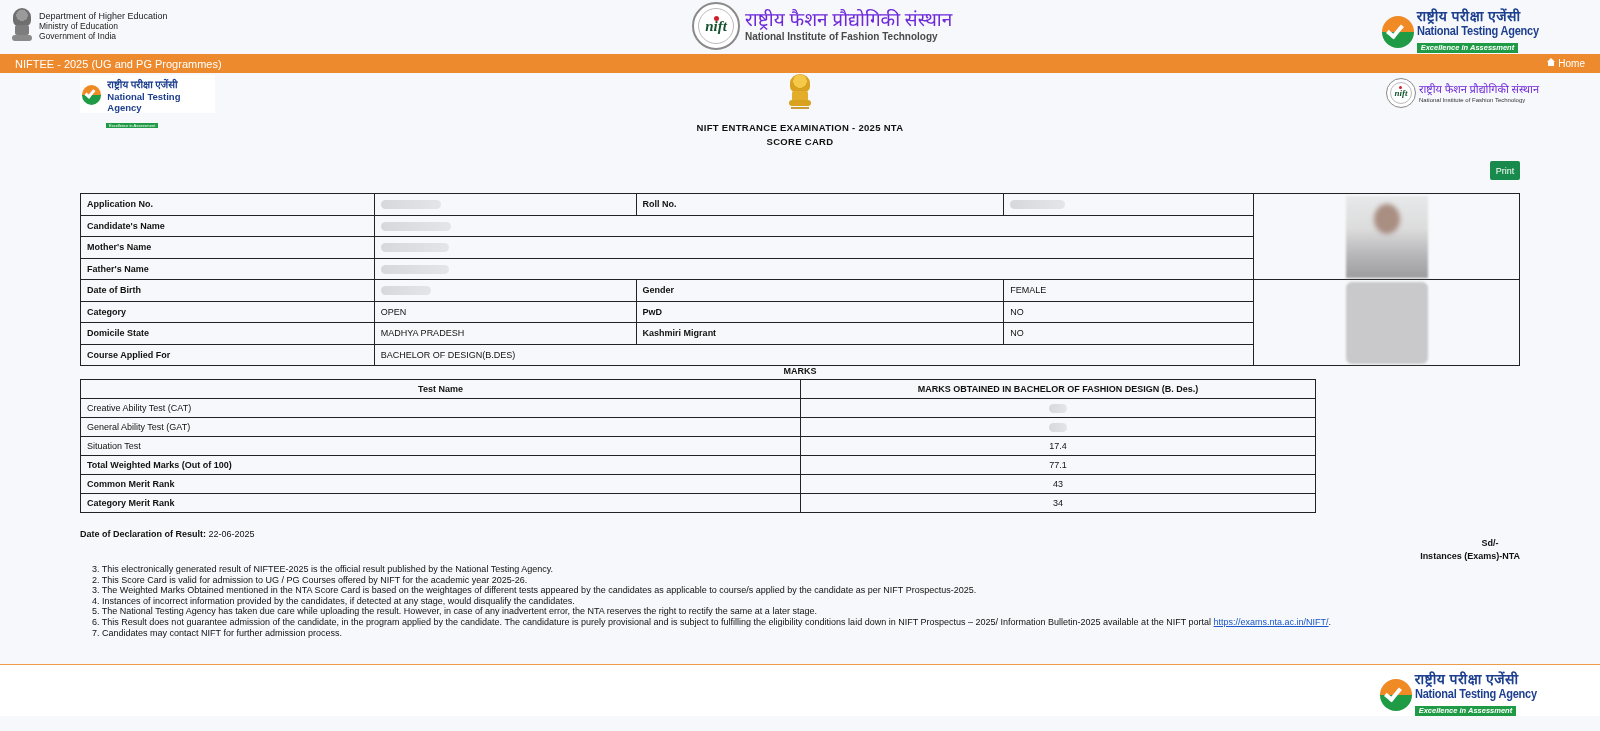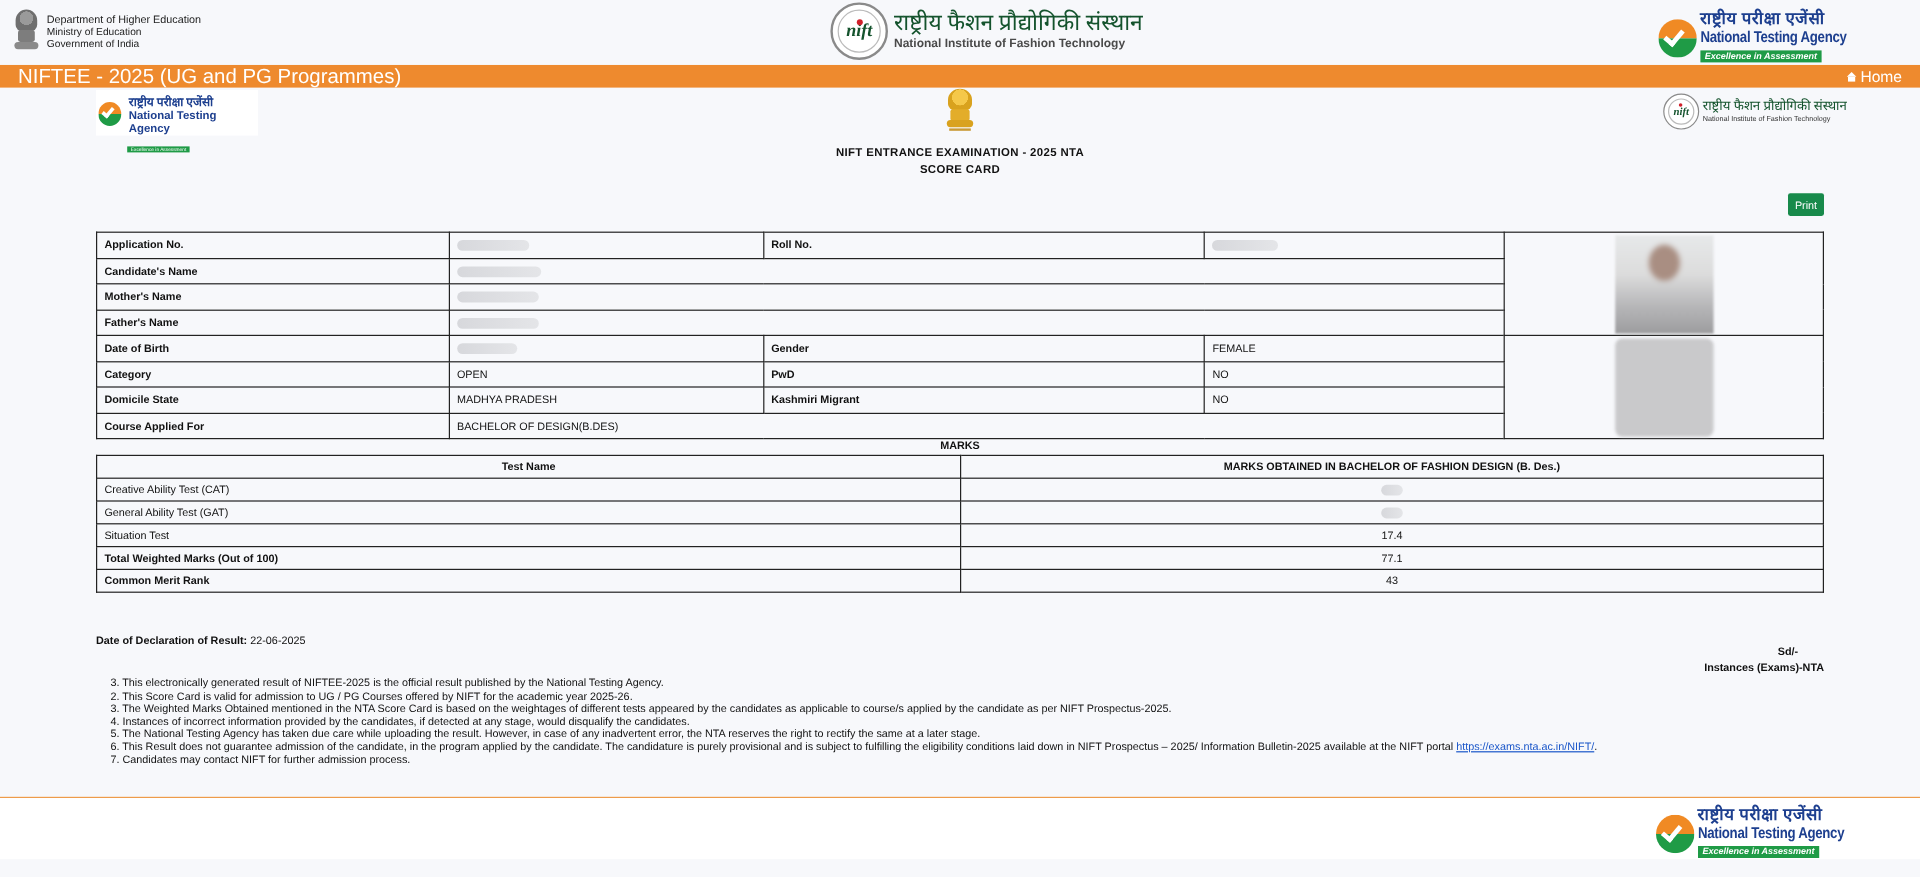--- a/index.html
+++ b/index.html
@@ -14,38 +14,38 @@
   .emblem-gray .e-base { position:absolute; left:1px; top:27px; width:20px; height:6px; background:#8a8a8a; border-radius:3px; }
   .dhe-text { font-size: 8.5px; line-height: 10px; color: #222; }
   .dhe-text .b { font-weight: normal; font-size: 9px; }
 
   .nift-top { position: absolute; left: 692px; top: 2px; display: flex; align-items: center; }
   .nift-seal { width: 48px; height: 48px; border-radius: 50%; border: 2px solid #8a8a8a; background: #fff; display:flex; align-items:center; justify-content:center; position: relative; }
   .nift-seal::before { content:""; position:absolute; inset:4px; border-radius:50%; border:1px solid #bbb; }
   .nift-seal .nift-mark { font-family: "Liberation Serif", serif; font-style: italic; font-weight: bold; font-size: 15px; color:#14532d; }
   .nift-seal .nift-dot { position:absolute; left:20px; top:12px; width:5px; height:5px; border-radius:50%; background:#d0202a; }
   .nift-names { margin-left: 5px; }
-  .nift-hindi { font-family: "Liberation Serif", serif; font-size: 19px; color: #14532d; line-height: 22px; }
+  .nift-hindi { font-family: "Liberation Serif", serif; font-size: 19px; color: #6d28d9; line-height: 22px; }
   .nift-eng { font-size: 10px; font-weight: bold; color: #4a4a4a; line-height: 12px; }
 
   .nta-logo { position: absolute; display: flex; align-items: center; }
   .nta-top { right: 40px; top: 10px; }
   .nta-tick { width: 32px; height: 32px; border-radius: 50%; position: relative; overflow: hidden; margin-right: 3px; }
   .nta-tick .o { position:absolute; left:0; top:0; width:32px; height:16px; background:#f08a24; }
   .nta-tick .g { position:absolute; left:0; top:16px; width:32px; height:16px; background:#1f9b46; }
   .nta-tick .chk { position:absolute; left:8px; top:6px; width:10px; height:16px; border-right:4px solid #fff; border-bottom:4px solid #fff; transform: rotate(40deg); }
   .nta-text { line-height: 1; }
   .nta-hindi { font-family: "Liberation Serif", serif; font-size: 14px; color: #1d3f8f; font-weight: bold; letter-spacing: 0.5px; }
   .nta-eng { font-size: 13px; font-weight: bold; color: #1d3f8f; letter-spacing: -0.3px; transform: scaleX(0.85); transform-origin: left; white-space: nowrap; }
   .nta-tag { display:inline-block; background:#1f9b46; color:#fff; font-size: 7.5px; font-style: italic; font-weight: bold; padding: 1px 4px; margin-top: 2px; white-space: nowrap; }
 
   
   .orange-bar { height: 19px; background: #ee8a2e; display: flex; align-items: center; justify-content: space-between; padding: 0 15px; color: #fff; }
-  .orange-bar .title { font-size: 17px; }
-  .orange-bar .home { font-size: 13px; display: flex; align-items: center; gap: 3px; }
+  .orange-bar .title { font-size: 11px; }
+  .orange-bar .home { font-size: 10px; display: flex; align-items: flex-start; gap: 3px; }
   .home-icon { width: 8px; height: 8px; position: relative; display:inline-block; }
   .home-icon::before { content:""; position:absolute; left:0; top:0; border-left:4px solid transparent; border-right:4px solid transparent; border-bottom:4px solid #fff; }
   .home-icon::after { content:""; position:absolute; left:1px; top:4px; width:6px; height:4px; background:#fff; }
 
   
   .card { position: relative; height: 578px; }
   .nta-card-logo { position: absolute; left: 80px; top: 2px; width: 135px; height: 38px; background: #fff; padding: 2px 2px 0 2px; }
   .nta-card-logo .row { display:flex; align-items:center; }
   .nta-card-logo .nta-tick { width: 20px; height: 20px; }
   .nta-card-logo .nta-tick .o { width:20px; height:10px; }
@@ -80,21 +80,21 @@
   .info-table td { border: 1px solid #222; height: 21.5px; padding: 0 6px; vertical-align: middle; }
   .info-table td.lbl { font-weight: bold; }
   .info-table td.photo { padding: 0; vertical-align: middle; text-align: center; }
   .blur { display: inline-block; height: 9px; border-radius: 5px; background: linear-gradient(90deg, #d7d8dc, #e4e5e8); filter: blur(0.6px); vertical-align: middle; }
   .photo-img { width: 82px; height: 82px; margin: 0 auto; background: linear-gradient(180deg, #e7e9ea 0%, #dcdcdc 40%, #b9b9bb 70%, #9c9c9e 100%); position: relative; filter: blur(0.8px); }
   .photo-img::before { content:""; position:absolute; left:28px; top:8px; width:26px; height:30px; border-radius:50%; background:#a98e82; filter: blur(2px); }
   .sign-img { width: 82px; height: 82px; margin: 0 auto; background: #c9c9cb; border-radius: 6px; filter: blur(1.2px); }
 
   
   .marks-title { position: absolute; left: 0; width: 1600px; top: 293px; text-align: center; font-weight: bold; font-size: 9px; }
-  .marks-table { position: absolute; left: 80px; top: 306px; width: 1440px; font-size: 9px; }
+  .marks-table { position: absolute; left: 80px; top: 306px; width: 1236px; font-size: 9px; }
   .marks-table td, .marks-table th { border: 1px solid #222; height: 19px; padding: 0 6px; }
   .marks-table th { font-weight: bold; text-align: center; }
   .marks-table td.val { text-align: center; }
   .marks-table td.bold { font-weight: bold; }
   .marks-table .c1 { width: 720px; }
 
   .declaration { position: absolute; left: 80px; top: 456px; font-size: 9px; }
   .declaration b { font-weight: bold; }
   .sd { position: absolute; left: 1390px; width: 130px; top: 464px; font-size: 9px; font-weight: bold; text-align: right; line-height: 13px; }
   .sd .s1 { text-align: center; width: 100%; padding-left: 70px; }
@@ -279,20 +279,24 @@
       <td class="val">17.4</td>
     </tr>
     <tr>
       <td class="bold">Total Weighted Marks (Out of 100)</td>
       <td class="val">77.1</td>
     </tr>
     <tr>
       <td class="bold">Common Merit Rank</td>
       <td class="val">43</td>
     </tr>
+    <tr>
+      <td class="bold">Category Merit Rank</td>
+      <td class="val">34</td>
+    </tr>
   </tbody>
     </table>
 
   <div class="declaration">
     <b>Date of Declaration of Result:</b>
     <span>22-06-2025</span>
   </div>
 
   <div class="sd">
     <div class="s1">Sd/-</div>

